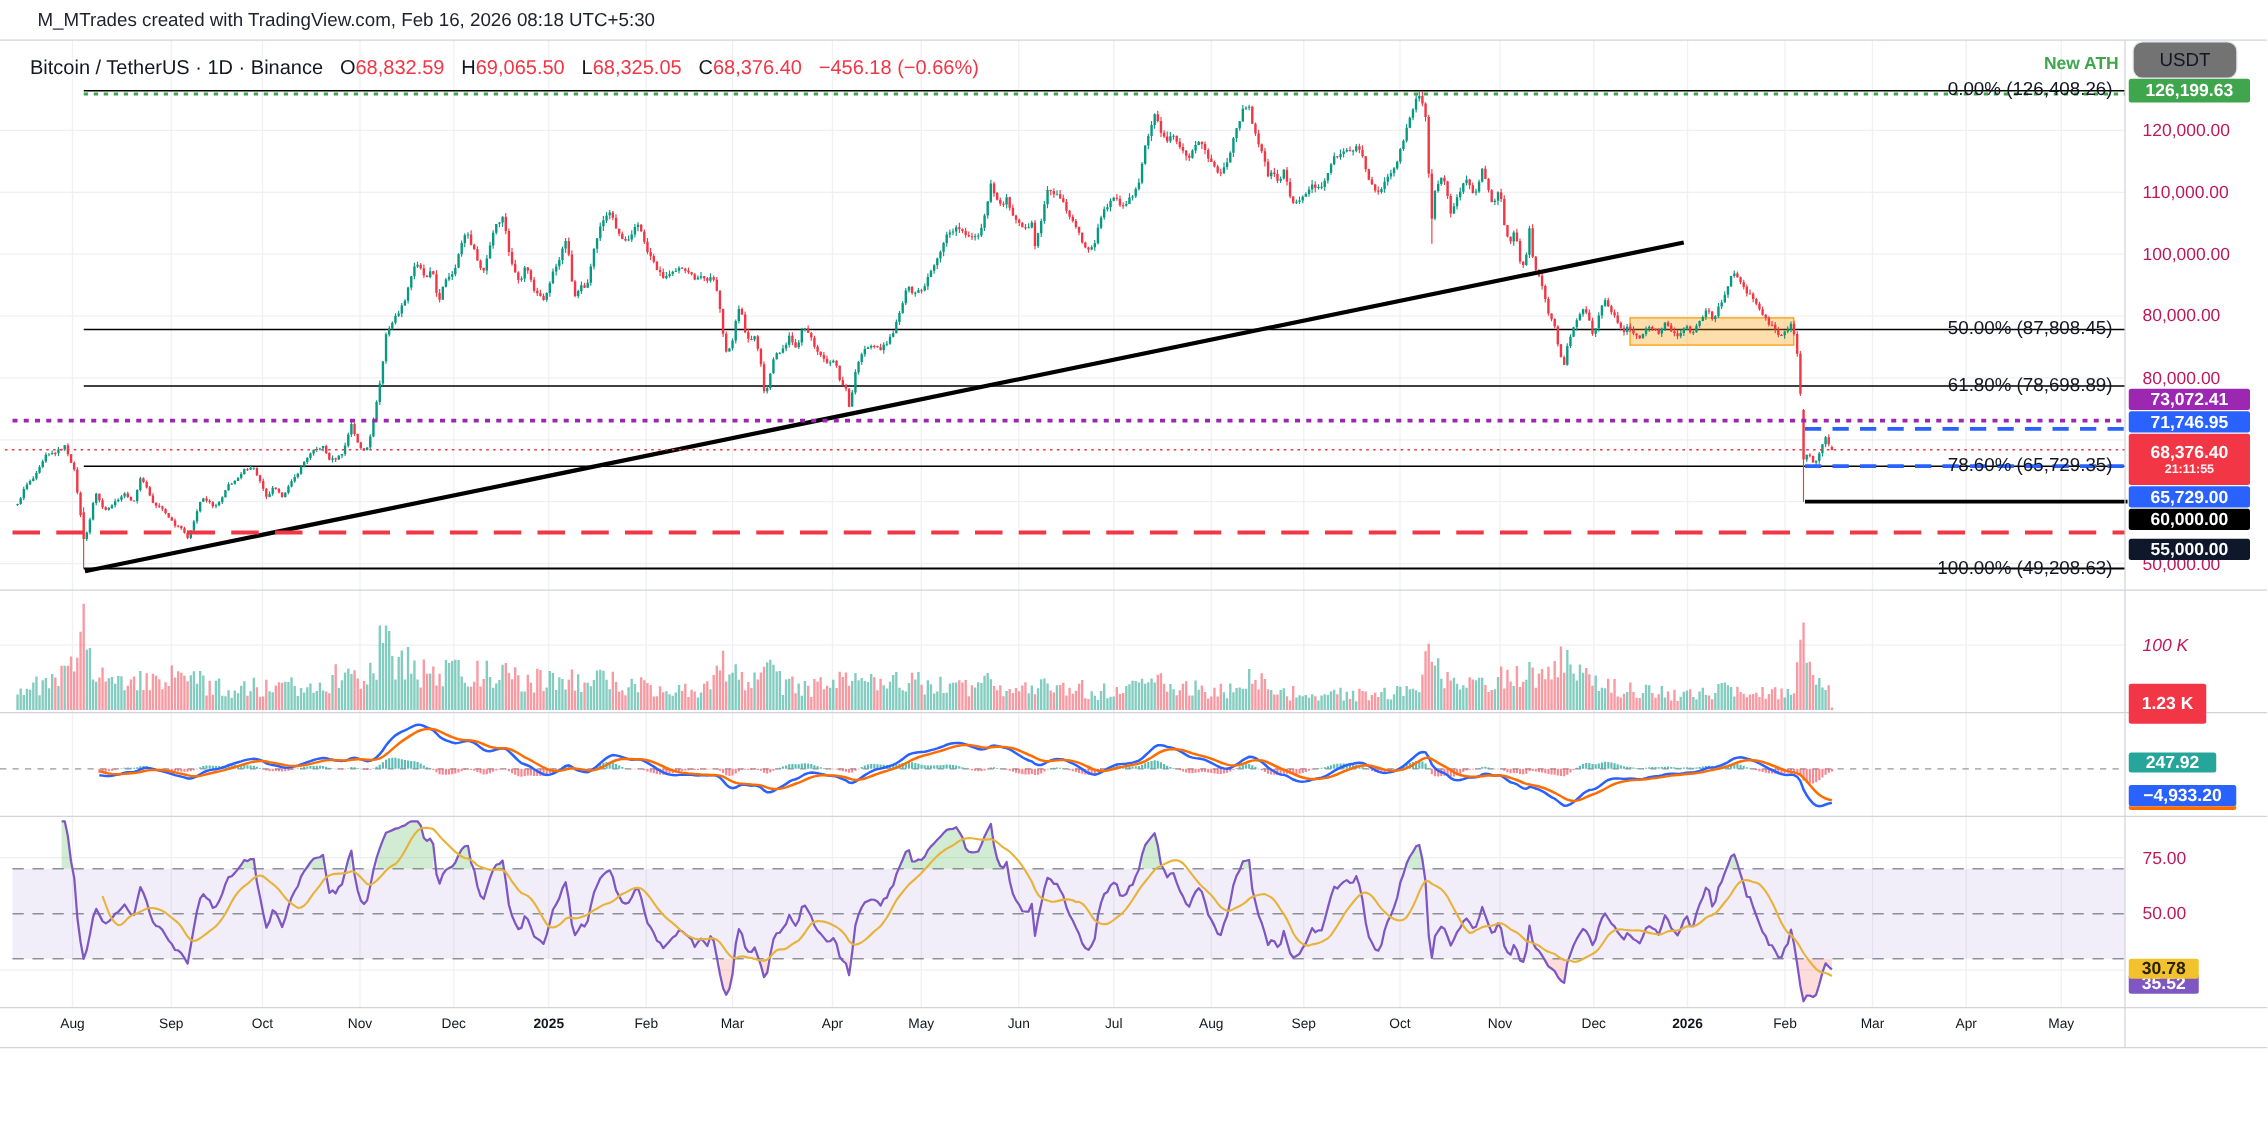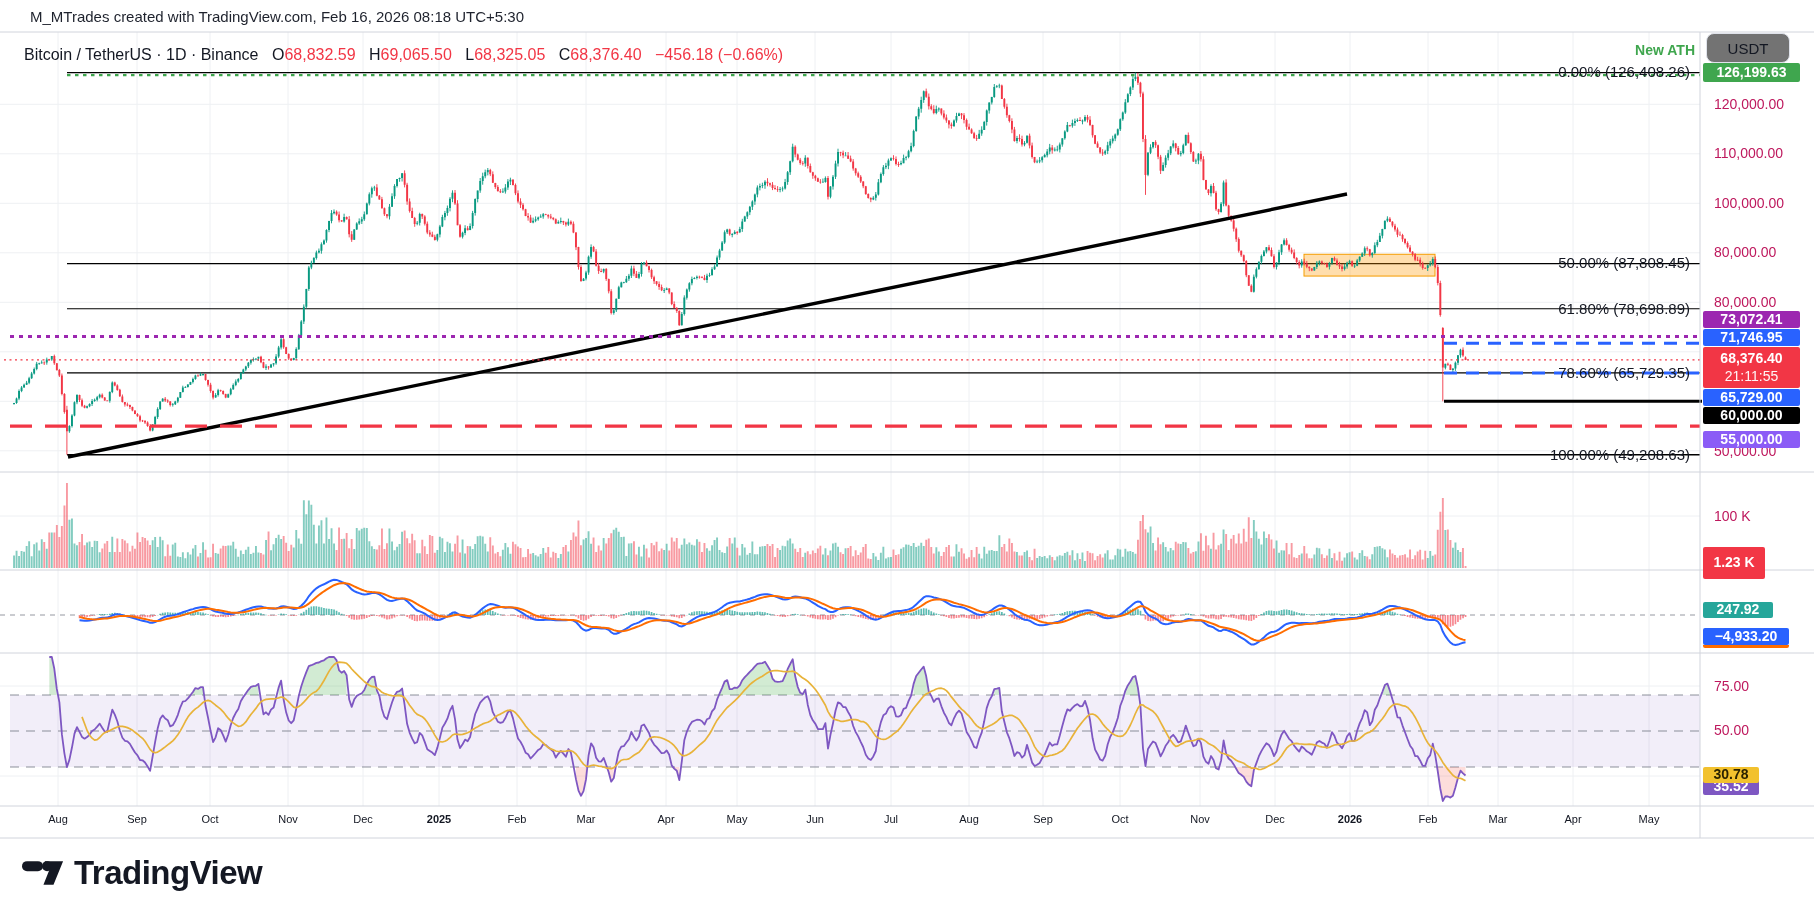--- a/index.html
+++ b/index.html
@@ -13,21 +13,21 @@
   .symbol-bar .v{color:#f23645;}
   .symbol-bar .chg{color:#f23645;margin-left:9px;}
   .new-ath{position:absolute;right:119px;top:42px;font-size:14px;font-weight:700;color:#3fa64e;z-index:5;}
   .usdt-btn{position:absolute;left:1706px;top:33px;width:84px;height:30px;background:#737373;
             border:1px solid #e0e3eb;border-radius:8px;font-size:15px;color:#131722;
             font-family:"Liberation Sans",sans-serif;z-index:10;cursor:pointer;}
   .fiblabel{position:absolute;right:124px;text-align:right;font-size:15px;color:#131722;z-index:3;white-space:nowrap;}
   .tick{position:absolute;left:1714px;font-size:14px;color:#be185d;z-index:2;white-space:nowrap;}
   .badge{position:absolute;left:1703px;border-radius:2px;color:#fff;font-size:14px;font-weight:700;
          display:flex;flex-direction:column;align-items:center;justify-content:center;z-index:4;line-height:1.25;}
-  .badge .sub{font-size:14px;font-weight:400;opacity:.95;}
+  .badge .sub{font-size:10px;font-weight:700;opacity:.95;}
   .badge .ustrip{position:absolute;left:0;bottom:-3px;width:100%;height:3px;background:#ff6d00;border-radius:0 0 2px 2px;}
   .month{position:absolute;top:813px;transform:translateX(-50%);font-size:11px;color:#131722;z-index:3;}
   .month.bold{font-weight:700;}
   .logo{position:absolute;left:22px;top:854px;display:flex;align-items:center;gap:10px;z-index:6;}
   .logo .lt{font-size:33px;font-weight:700;color:#141823;letter-spacing:-0.5px;}
 </style>
 </head>
 <body>
 
 <div id="app">
@@ -146,21 +146,21 @@
       <div class="fiblabel" style="top: 364px;">78.60% (65,729.35)</div>
       <div class="fiblabel" style="top: 446px;">100.00% (49,208.63)</div>
     </div>
   <div id="price-ticks">
       <div class="tick" style="top: 96px;">120,000.00</div>
       <div class="tick" style="top: 145px;">110,000.00</div>
       <div class="tick" style="top: 195px;">100,000.00</div>
       <div class="tick" style="top: 244px;">80,000.00</div>
       <div class="tick" style="top: 294px;">80,000.00</div>
       <div class="tick" style="top: 443px;">50,000.00</div>
-      <div class="tick" style="top: 508px;">100 K</div>
+      <div class="tick" style="top: 508px; font-style: italic;">100 K</div>
       <div class="tick" style="top: 678px;">75.00</div>
       <div class="tick" style="top: 722px;">50.00</div>
     </div>
   <div id="price-badges">
       <div class="badge" style="top: 63px; height: 19px; width: 97px; background: rgb(63, 166, 78);">
         <div>126,199.63</div>
       </div>
       <div class="badge" style="top: 311px; height: 17px; width: 97px; background: rgb(156, 39, 176);">
         <div>73,072.41</div>
       </div>
@@ -170,21 +170,21 @@
       <div class="badge" style="top: 347px; height: 41px; width: 97px; background: rgb(242, 54, 69);">
         <div>68,376.40</div>
         <div class="sub">21:11:55</div>
       </div>
       <div class="badge" style="top: 389px; height: 17px; width: 97px; background: rgb(41, 98, 255);">
         <div>65,729.00</div>
       </div>
       <div class="badge" style="top: 407px; height: 17px; width: 97px; background: rgb(0, 0, 0);">
         <div>60,000.00</div>
       </div>
-      <div class="badge" style="top: 431px; height: 17px; width: 97px; background: #8b5cf6;">
+      <div class="badge" style="top: 431px; height: 17px; width: 97px; background: #0f172a;">
         <div>55,000.00</div>
       </div>
       <div class="badge" style="top: 547px; height: 32px; width: 62px; background: rgb(242, 54, 69);">
         <div>1.23 K</div>
       </div>
       <div class="badge" style="top: 602px; height: 16px; width: 70px; background: rgb(38, 166, 154);">
         <div>247.92</div>
       </div>
       <div class="badge" style="top: 628px; height: 17px; width: 86px; background: rgb(41, 98, 255);">
         <div>−4,933.20</div>
@@ -215,22 +215,14 @@
       <div class="month" style="left: 1120px;">Oct</div>
       <div class="month" style="left: 1200px;">Nov</div>
       <div class="month" style="left: 1275px;">Dec</div>
       <div class="month bold" style="left: 1350px;">2026</div>
       <div class="month" style="left: 1428px;">Feb</div>
       <div class="month" style="left: 1498px;">Mar</div>
       <div class="month" style="left: 1573px;">Apr</div>
       <div class="month" style="left: 1649px;">May</div>
     </div>
 
-  <div class="logo">
-    <svg width="42" height="36" viewBox="0 0 46 36">
-      <rect x="0" y="5" width="23" height="11" rx="5.5" fill="#141823"></rect>
-      <circle cx="27.5" cy="10.5" r="5.5" fill="#141823"></circle>
-      <polygon points="25,5 45,5 34.5,31 23.5,31 31,12 25,12" fill="#141823"></polygon>
-    </svg>
-    <span class="lt">TradingView</span>
-  </div>
 
 </div>
 
 </body></html>

